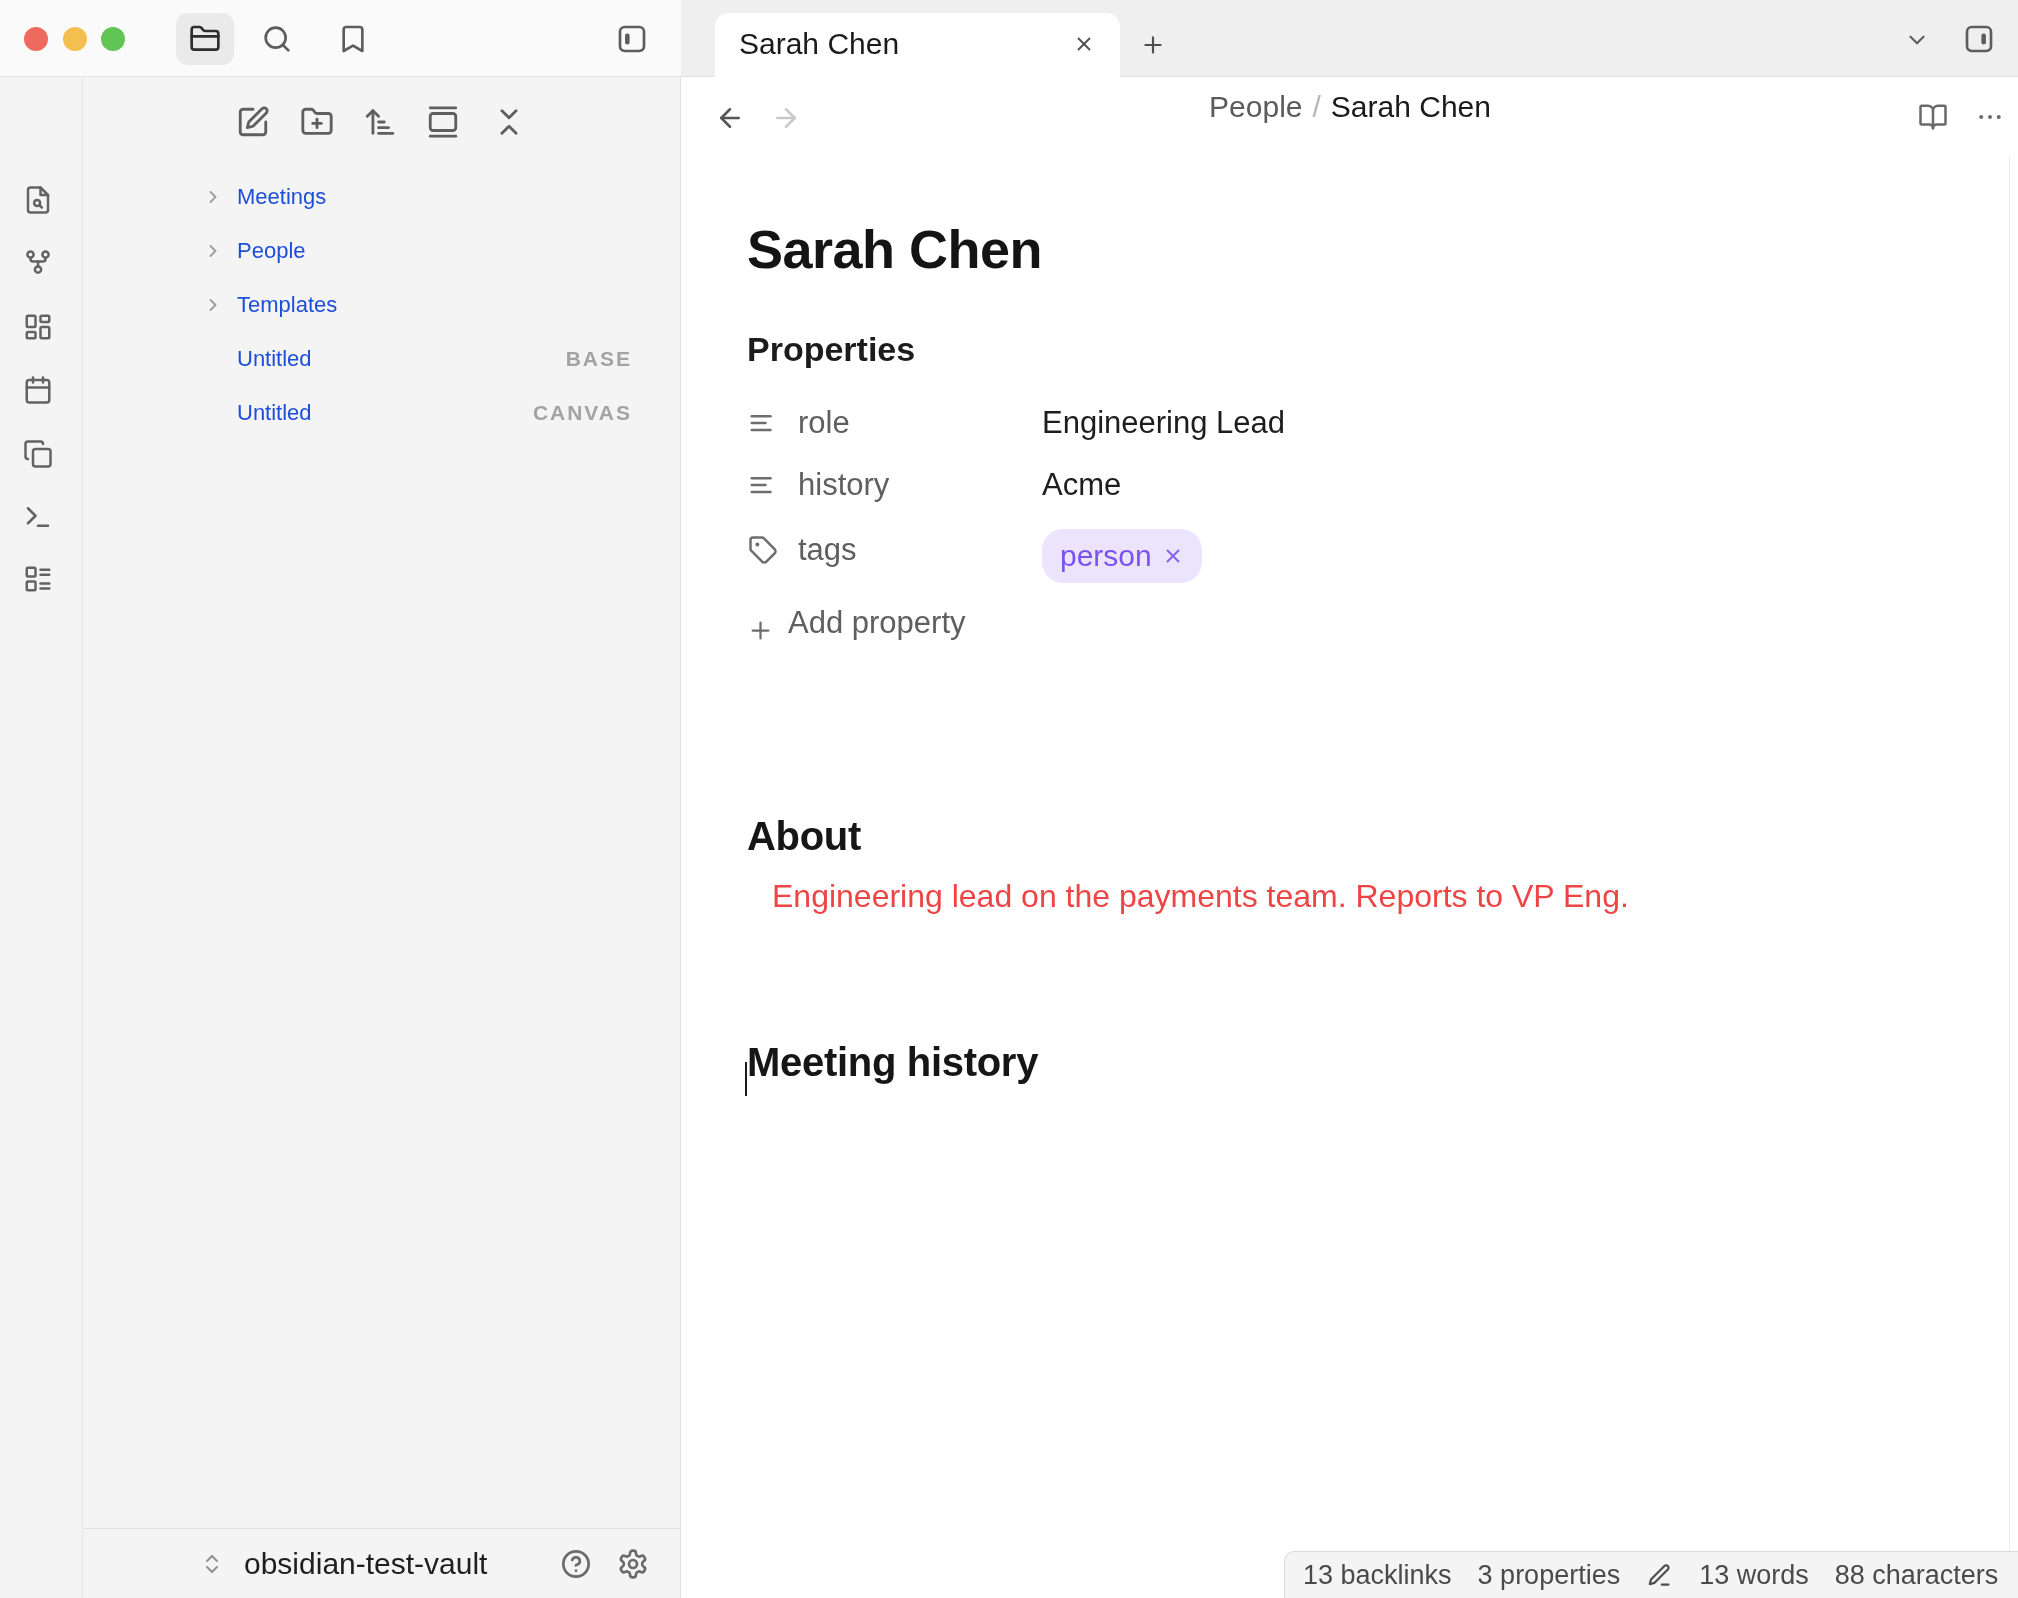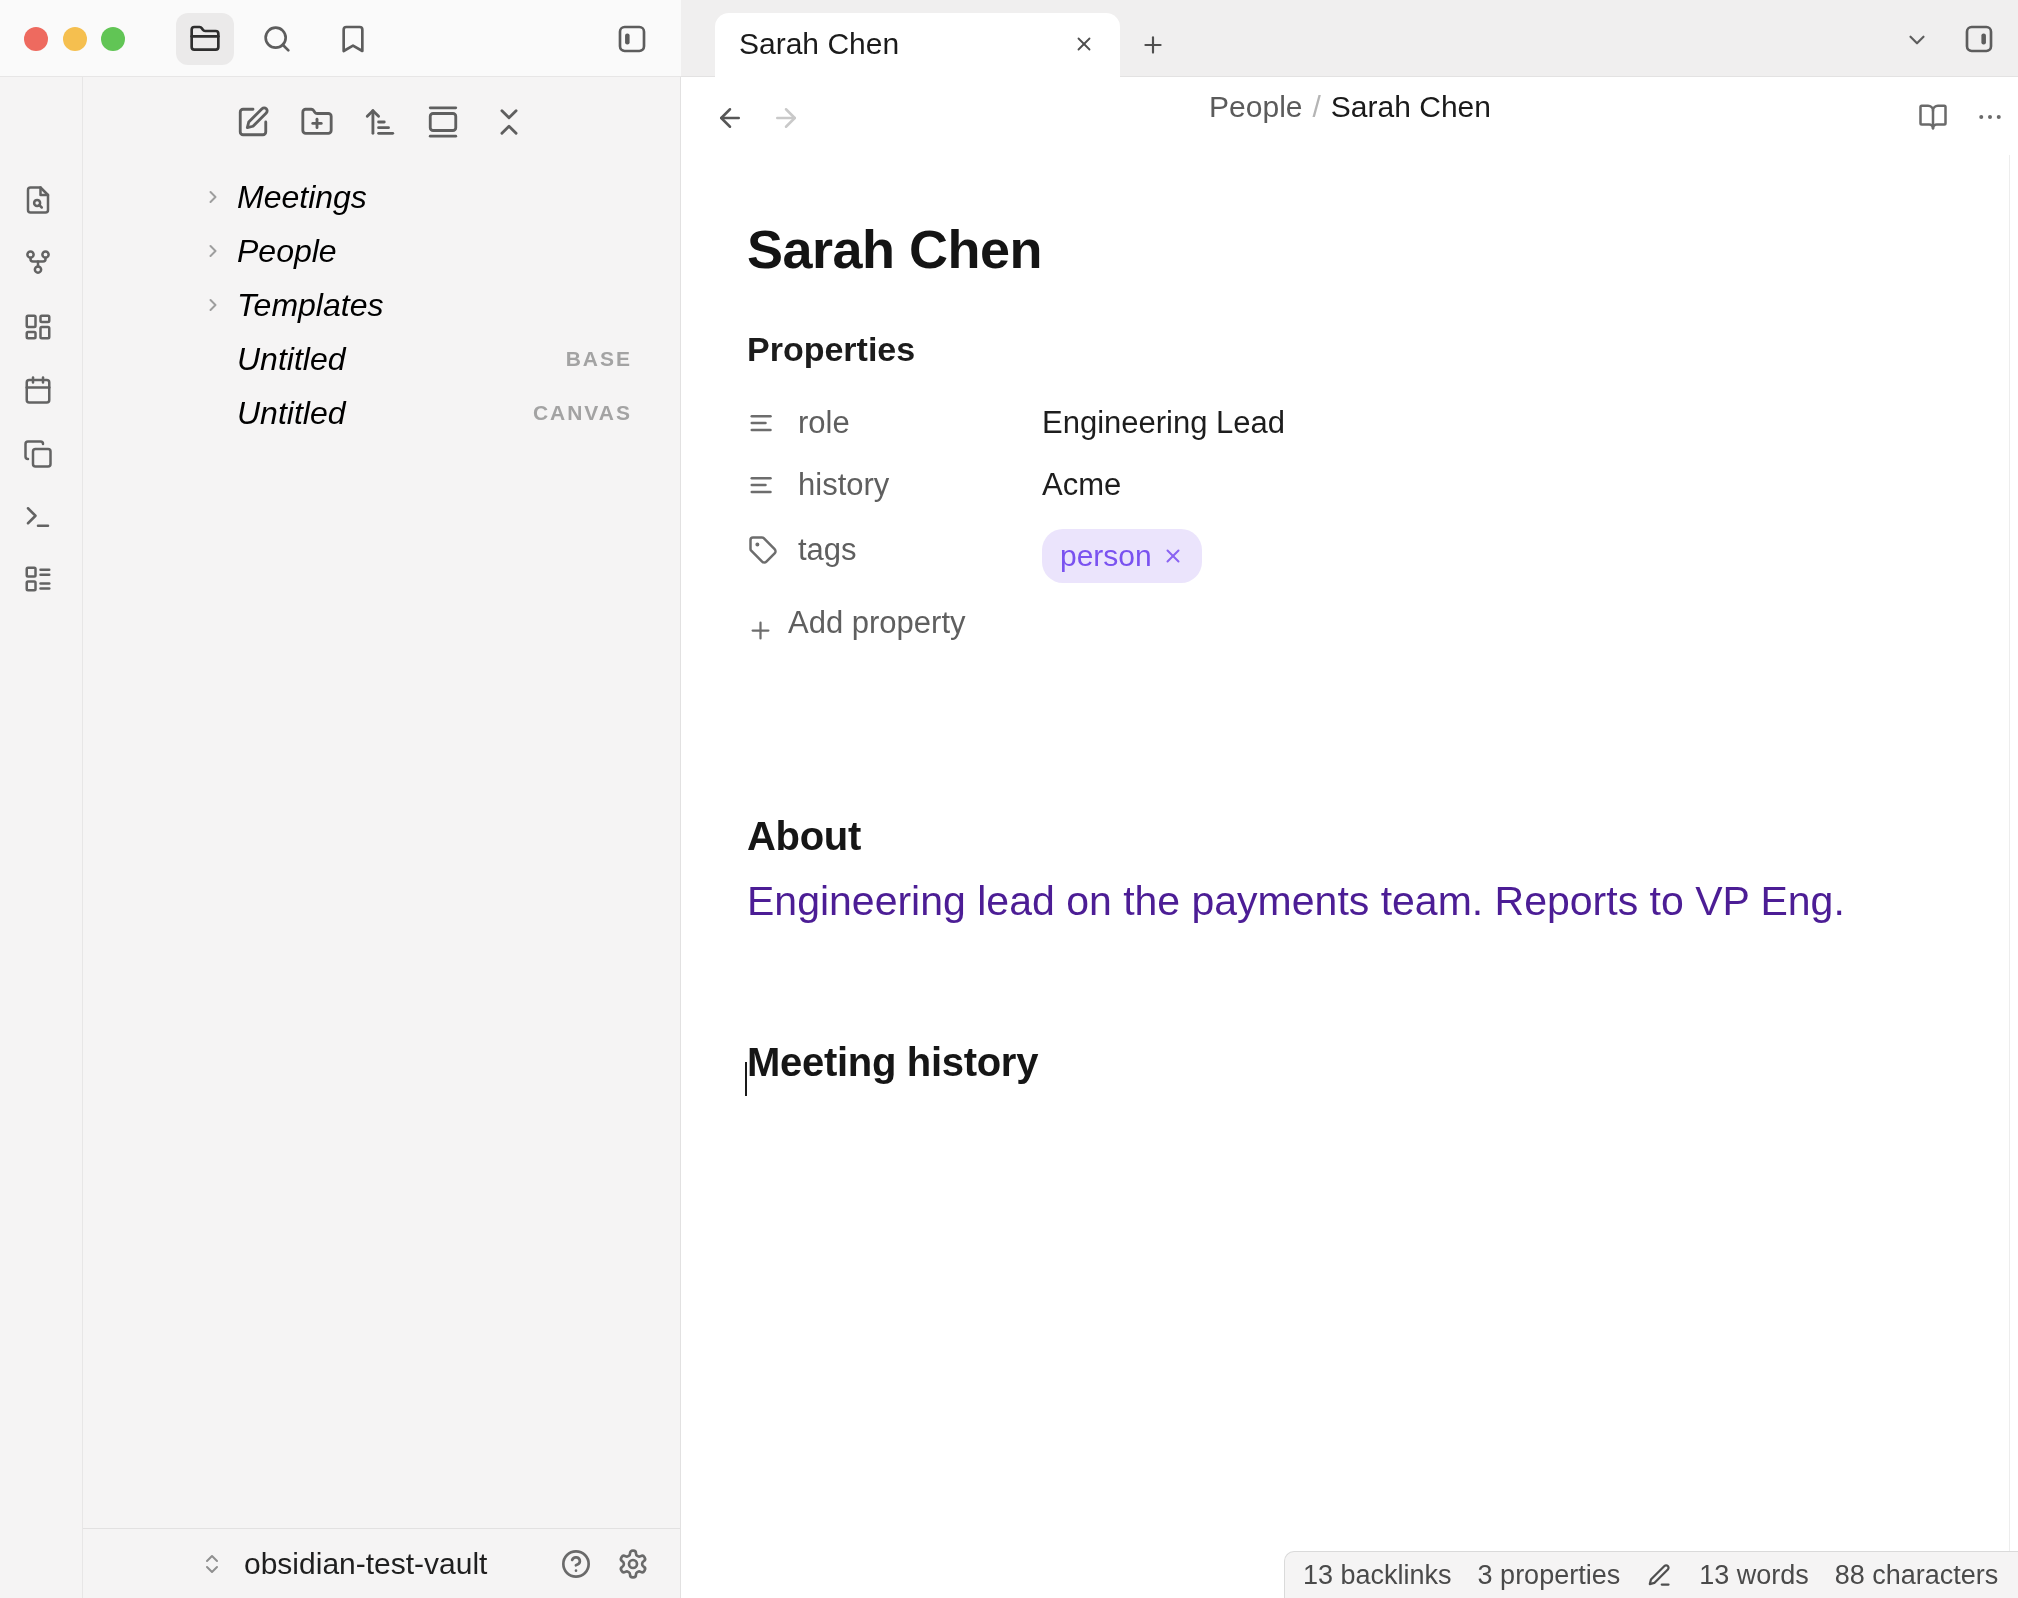--- a/index.html
+++ b/index.html
@@ -20,21 +20,21 @@
   .tb-btn { position:absolute; top:23px; width:32px; height:32px; color:#5d5d5d; }
   .folder-btn { position:absolute; left:176px; top:13px; width:58px; height:52px; background:#ebeaea; border-radius:12px; }
   .folder-btn .icon { position:absolute; left:13px; top:10px; width:32px; height:32px; color:#2e2e2e; }
 
   
   .sidebar { left:83px; top:77px; width:598px; bottom:0; background:#f5f4f4; border-right:1px solid #e2e1e1; }
   .exp-toolbar .icon { position:absolute; top:-43px; width:34px; height:34px; color:#5f5f5f; }
   .tree { position:absolute; left:0; top:93px; width:100%; }
   .tree-row { position:relative; height:54px; width:100%; cursor:default; }
   .tree-row .chev { position:absolute; left:120px; top:17px; width:20px; height:20px; color:#9e9e9e; }
-  .tree-row .lbl { position:absolute; left:154px; top:0; line-height:54px; font-size:32px; color:#000000;font-style:italic; }
+  .tree-row .lbl { position:absolute; left:154px; top:0; line-height:54px; font-size:22px; color:#1d4ed8; }
   .tree-row .badge { position:absolute; right:48px; top:0; line-height:54px; font-size:21px; font-weight:700; letter-spacing:2px; color:#a3a3a3; }
   .vault-row { position:absolute; left:0; bottom:0; width:100%; height:70px; border-top:1px solid #e2e1e1; }
   .vault-row .updown { position:absolute; left:117px; top:23px; width:24px; height:24px; color:#8f8f8f; }
   .vault-name { position:absolute; left:161px; top:0; line-height:70px; font-size:30px; font-weight:500; color:#1f1f1f; }
   .vault-row .help { position:absolute; left:477px; top:19px; width:32px; height:32px; color:#6a6a6a; }
   .vault-row .gear { position:absolute; left:534px; top:19px; width:32px; height:32px; color:#6a6a6a; }
 
   
   .tabstrip { left:681px; top:0; right:0; height:77px; background:#f0efef; border-bottom:1px solid #e3e2e2; z-index:2; }
   .tab { position:absolute; left:34px; top:13px; width:405px; height:64px; background:#fff; border-radius:14px 14px 0 0; }
@@ -61,21 +61,21 @@
   .prop-value { position:absolute; left:1042px; height:42px; line-height:42px; font-size:31px; color:#1d1d1d; }
   .tag-pill { position:absolute; left:1042px; top:529px; height:54px; padding:0 18px; border-radius:21px;
               display:inline-flex; align-items:center; gap:10px; background:#ebe4fc; }
   .tag-pill .t { font-size:30px; color:#7a52f0; }
   .tag-pill .x { width:22px; height:22px; color:#8a63f2; }
   .add-prop { left:747px; top:602px; height:42px; display:flex; align-items:flex-end; gap:14px; color:#5f5f5f; }
   .add-prop .icon { width:27px; height:27px; color:#6d6d6d; }
   .add-prop span { font-size:31px; line-height:42px; }
 
   .h2 { position:absolute; left:747px; font-size:40px; font-weight:700; letter-spacing:-0.3px; color:#161616; }
-  .para { position:absolute; left:747px; top:878px; font-size:41px; color:#4c1d95; white-space:nowrap; }
+  .para { position:absolute; left:772px; top:878px; font-size:32px; color:#ef4444; white-space:nowrap; }
   .caret { left:745px; top:1062px; width:2px; height:34px; background:#1a1a1a; animation:blink 1.1s steps(1) infinite; }
   @keyframes blink { 50% { opacity:0; } }
 
   
   .statusbar { left:1284px; top:1551px; width:734px; height:47px; background:#f5f4f4;
                border:1px solid #dadada; border-right:0; border-bottom:0; border-top-left-radius:10px;
                display:flex; align-items:center; padding:0 12px 0 18px; gap:26px; font-size:27px; color:#4a4a4a; white-space:nowrap; }
   .statusbar .icon { flex:none; }
   .sb-pencil { width:27px; height:27px; color:#4f4f4f; }
 </style>

